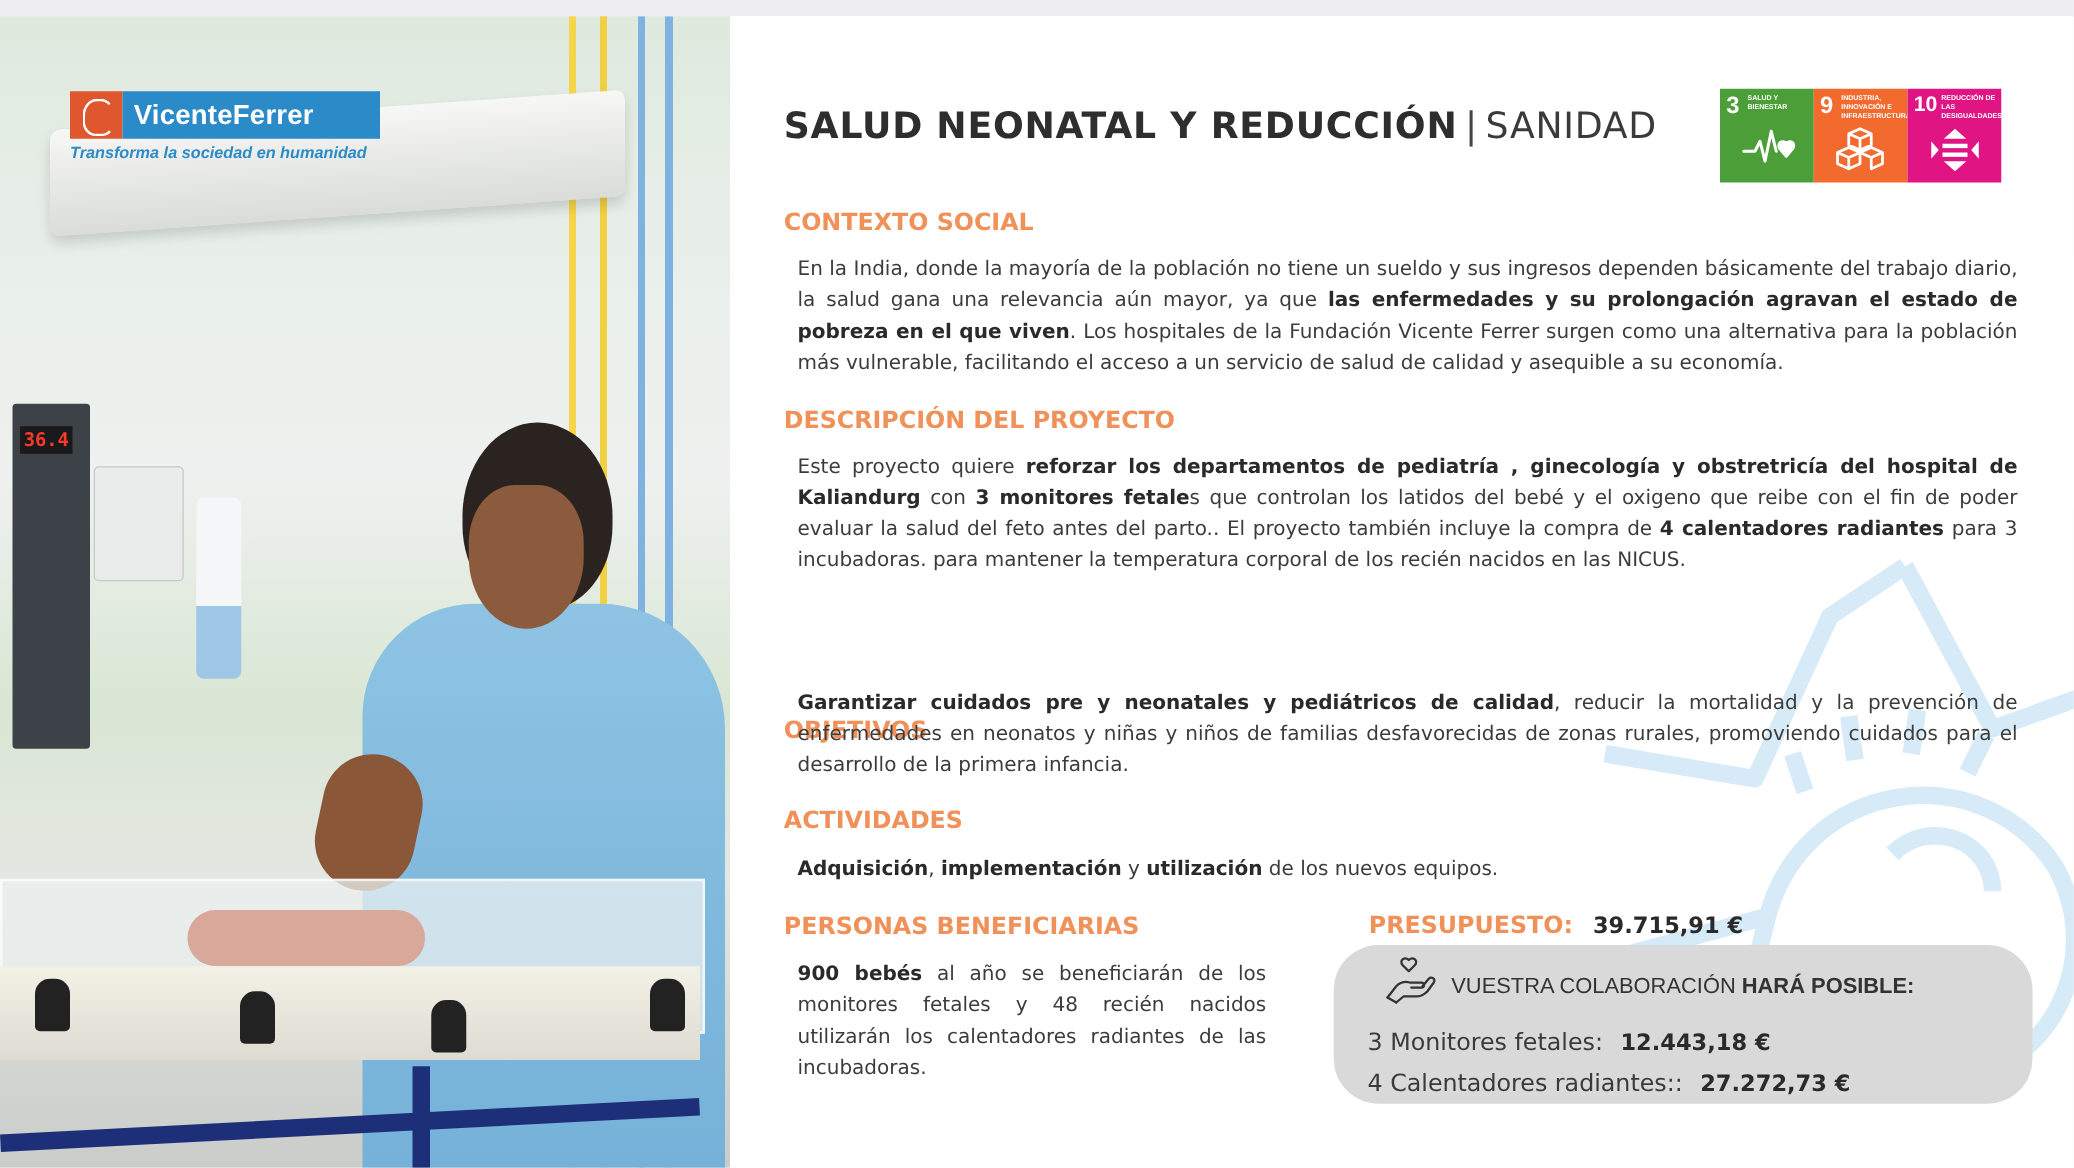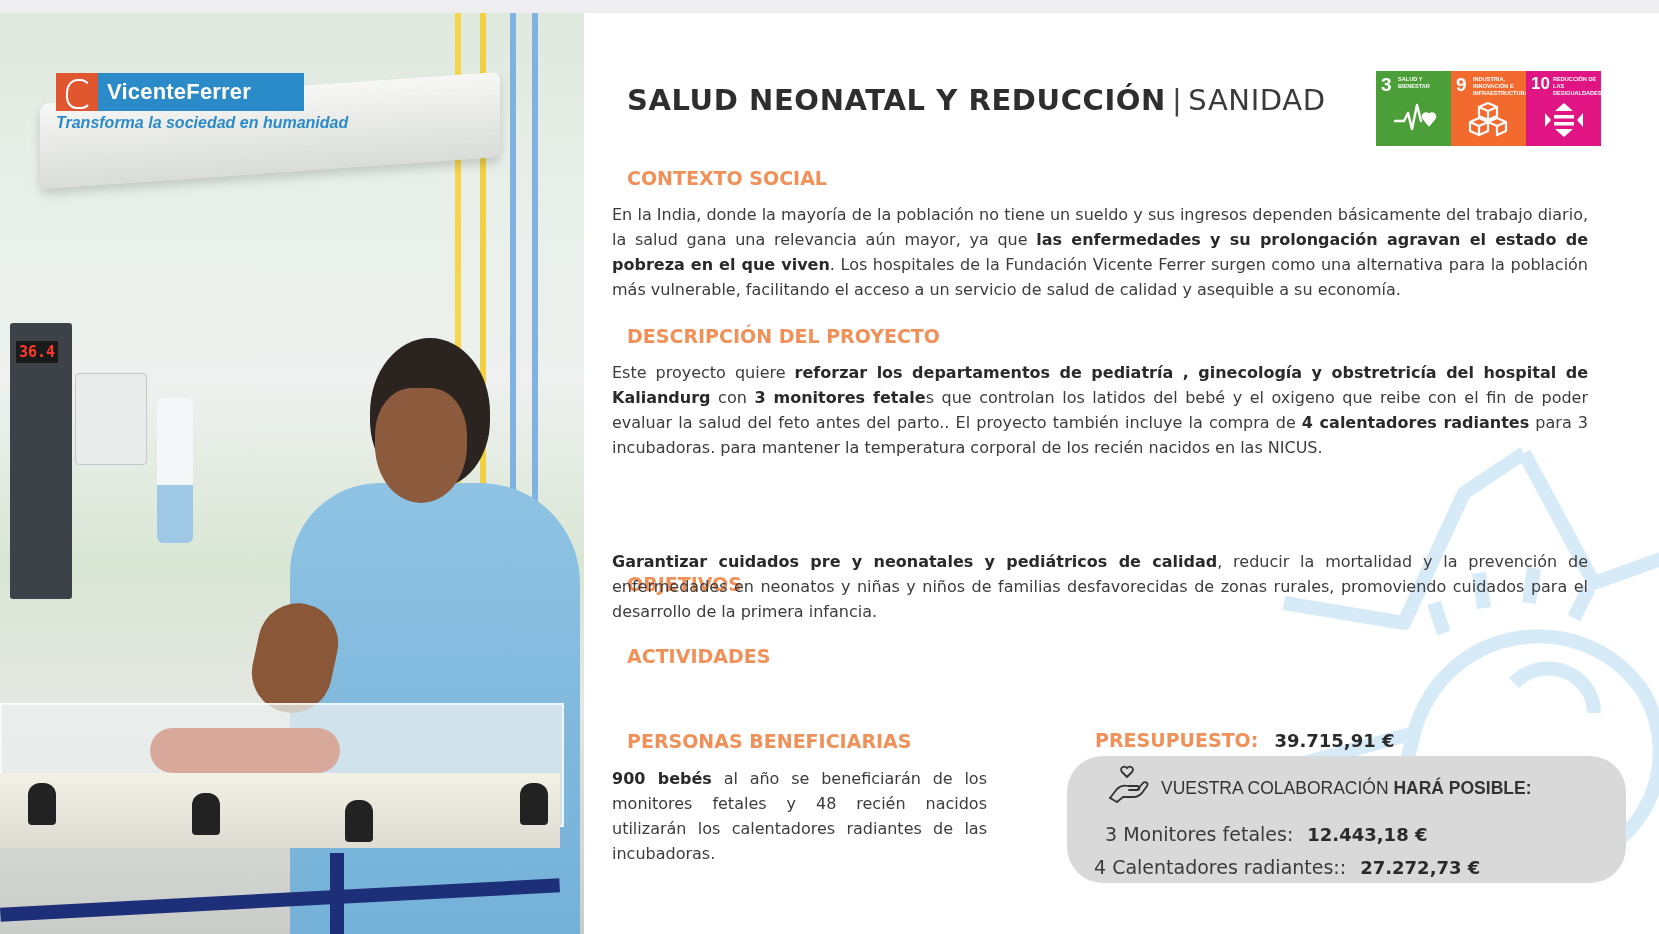--- a/index.html
+++ b/index.html
@@ -23,36 +23,36 @@
   .photo .tray{position:absolute;left:0;top:760px;width:560px;height:75px;background:linear-gradient(180deg,#f3f1e6,#dedcd2);}
   .photo .baby{position:absolute;left:150px;top:715px;width:190px;height:45px;background:#d8a89a;border-radius:30px;}
   .photo .clip{position:absolute;width:28px;height:42px;background:#222;border-radius:12px 12px 4px 4px;}
   .photo .frame{position:absolute;left:0;top:880px;width:560px;height:14px;background:#1e2f7a;transform:rotate(-3deg);}
   .photo .frame2{position:absolute;left:330px;top:840px;width:14px;height:94px;background:#1e2f7a;}
 
   .logo{position:absolute;left:56px;top:60px;}
   .logo .mark{position:absolute;left:0;top:0;width:42px;height:38px;background:#e0562f;}
   .logo .mark .face{position:absolute;left:10px;top:6px;width:22px;height:26px;border:2px solid #fff;border-radius:45% 45% 40% 40%;border-right-color:transparent;}
   .logo .name{position:absolute;left:42px;top:0;width:206px;height:38px;background:#2b8bc9;color:#fff;font-family:"Liberation Sans",sans-serif;font-weight:bold;font-size:22px;line-height:38px;padding-left:9px;box-sizing:border-box;letter-spacing:0.2px;}
-  .logo .tag{position:absolute;left:0;top:41px;white-space:nowrap;color:#2b8bc9;font-family:"Liberation Sans",sans-serif;font-style:italic;font-weight:bold;font-size:16px;}
+  .logo .tag{position:absolute;left:0;top:41px;white-space:nowrap;color:#2b8bc9;font-family:"Liberation Sans",sans-serif;font-style:italic;font-weight:bold;font-size:13px;}
 
   .content{position:absolute;left:584px;top:13px;width:1075px;height:921px;background:#ffffff;overflow:hidden;}
   .watermark{position:absolute;left:680px;top:420px;width:520px;height:520px;}
   .title{position:absolute;left:43px;top:70px;white-space:nowrap;font-family:"DejaVu Sans",sans-serif;font-size:29px;color:#2e2e2e;letter-spacing:0.6px;}
   .title b{font-weight:bold;}
   .title .sep{font-weight:normal;color:#444;margin:0 6px;}
   .title .sub{font-weight:normal;color:#3a3a3a;}
 
   .sdg{position:absolute;top:58px;width:75px;height:75px;color:#fff;font-family:"Liberation Sans",sans-serif;}
   .sdg .num{position:absolute;left:5px;top:3px;font-size:19px;font-weight:bold;}
   .sdg .lbl{position:absolute;left:22px;top:5px;font-size:5.6px;font-weight:bold;line-height:7px;text-transform:uppercase;width:50px;}
   .sdg svg{position:absolute;left:17px;top:30px;}
 
   .h{position:absolute;left:43px;font-family:"DejaVu Sans",sans-serif;font-weight:bold;font-size:19px;color:#f0915a;white-space:nowrap;}
-  .p{position:absolute;left:28px;width:976px;font-family:"DejaVu Sans",sans-serif;font-size:16px;line-height:25px;color:#3c3c3c;text-align:justify;}
+  .p{position:absolute;left:54px;width:976px;font-family:"DejaVu Sans",sans-serif;font-size:16px;line-height:25px;color:#3c3c3c;text-align:justify;}
   .p b{color:#2a2a2a;}
   .p.small{width:375px;}
 
   .budget{position:absolute;left:511px;top:716px;white-space:nowrap;font-family:"DejaVu Sans",sans-serif;}
   .budget .lbl{font-weight:bold;font-size:19px;color:#f0915a;}
   .budget .val{font-weight:bold;font-size:18px;color:#2a2a2a;margin-left:16px;}
   .collab{position:absolute;left:483px;top:743px;width:559px;height:127px;background:#d9d9d9;border-radius:36px;}
   .collab .head{position:absolute;left:94px;top:22px;font-family:"Liberation Sans",sans-serif;font-size:17.5px;color:#333;white-space:nowrap;}
   .collab .head b{font-weight:bold;}
   .collab .hand{position:absolute;left:40px;top:8px;}
@@ -144,32 +144,33 @@
   <div class="h" style="top:154px;">CONTEXTO SOCIAL</div>
   <div class="p" style="top:189px;"><span>En la India, donde la mayoría de la población no tiene un sueldo y sus ingresos dependen básicamente del trabajo diario, la salud gana una relevancia aún mayor, ya que </span><b>las enfermedades y su prolongación agravan el estado de pobreza en el que viven</b><span>. Los hospitales de la Fundación Vicente Ferrer surgen como una alternativa para la población más vulnerable, facilitando el acceso a un servicio de salud de calidad y asequible a su economía.</span></div>
 
   <div class="h" style="top:312px;">DESCRIPCIÓN DEL PROYECTO</div>
   <div class="p" style="top:347px;"><span>Este proyecto quiere </span><b>reforzar los departamentos de pediatría , ginecología y obstretricía del hospital de Kaliandurg</b><span> con </span><b>3 monitores fetale</b><span>s que controlan los latidos del bebé y el oxigeno que reibe con el fin de poder evaluar la salud del feto antes del parto.. El proyecto también incluye la compra de </span><b>4 calentadores radiantes</b><span> para 3 incubadoras. para mantener la temperatura corporal de los recién nacidos en las NICUS.</span></div>
 
   <div class="h" style="top:516px;margin-top:44px;">OBJETIVOS</div>
   <div class="p" style="top:536px;"><b>Garantizar cuidados pre y neonatales y pediátricos de calidad</b><span>, reducir la mortalidad y la prevención de enfermedades en neonatos y niñas y niños de familias desfavorecidas de zonas rurales, promoviendo cuidados para el desarrollo de la primera infancia.</span></div>
 
   <div class="h" style="top:632px;">ACTIVIDADES</div>
+  <div class="p" style="top:669px;"><b>Adquisición</b><span>, </span><b>implementación</b><span> y </span><b>utilización</b><span> de los nuevos equipos.</span></div>
 
   <div class="h" style="top:717px;text-align:center;">PERSONAS BENEFICIARIAS</div>
   <div class="p small" style="top:753px;"><b>900 bebés</b><span> al año se beneficiarán de los monitores fetales y 48 recién nacidos utilizarán los calentadores radiantes de las incubadoras.</span></div>
 
   <div class="budget">
     <span class="lbl">PRESUPUESTO:</span><span class="val">39.715,91 €</span>
   </div>
 
   <div class="collab">
     <svg class="hand" width="44" height="44" viewBox="0 0 44 44" fill="none" stroke="#333" stroke-width="1.8" stroke-linejoin="round" stroke-linecap="round">
       <path d="M20 4 C17 1 12 4 15 8 L20 13 L25 8 C28 4 23 1 20 4 Z"></path>
       <path d="M3 34 L10 25 C13 22 17 21 21 22 L30 22 C33 22 33 26 30 26 L22 26"></path>
       <path d="M10 38 L16 33 L27 33 C30 33 33 31 35 29 L40 22 C42 19 38 17 36 19 L31 25"></path>
       <path d="M3 34 L10 38"></path>
     </svg>
     <div class="head"><span>VUESTRA COLABORACIÓN </span><b>HARÁ POSIBLE:</b></div>
-    <div class="row" style="top:67px;margin-left:11px;"><span>3 Monitores fetales:</span><b>12.443,18 €</b></div>
+    <div class="row" style="top:67px;"><span>3 Monitores fetales:</span><b>12.443,18 €</b></div>
     <div class="row" style="top:100px;text-align:center;"><span>4 Calentadores radiantes::</span><b>27.272,73 €</b></div>
   </div>
 </div>
 
 </body></html>

